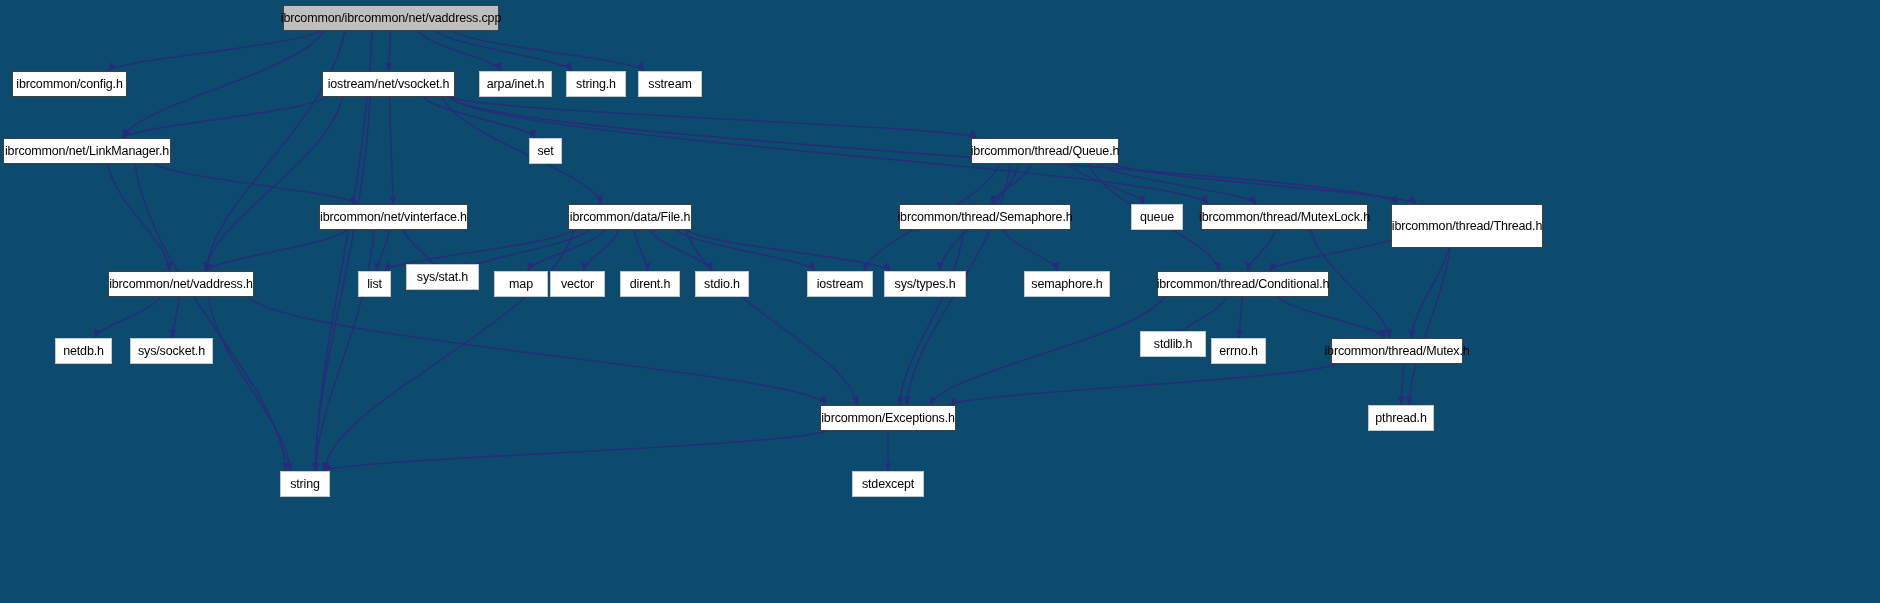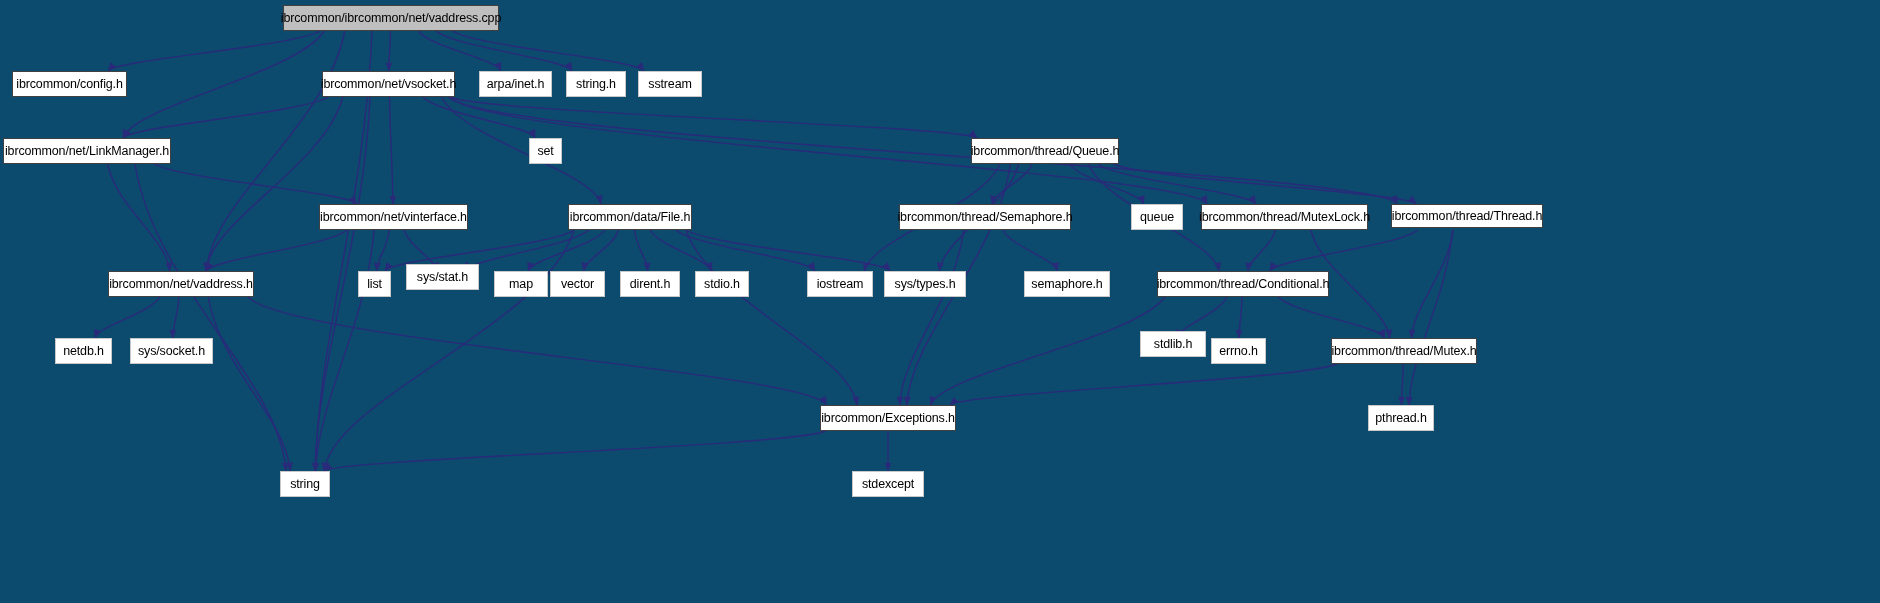--- a/index.html
+++ b/index.html
@@ -127,21 +127,21 @@
       </g>
   </svg>
   <div id="nodes-group">
       <div class="node root" style="left: 283px; top: 5px; width: 216px; height: 26px;">
         <span class="node-label">ibrcommon/ibrcommon/net/vaddress.cpp</span>
       </div>
       <div class="node strong" style="left: 12px; top: 71px; width: 115px; height: 26px;">
         <span class="node-label">ibrcommon/config.h</span>
       </div>
       <div class="node strong" style="left: 322px; top: 71px; width: 133px; height: 26px;">
-        <span class="node-label">ibrcommon/net/vsocket.h</span>
+        <span class="node-label">iostream/net/vsocket.h</span>
       </div>
       <div class="node " style="left: 479px; top: 71px; width: 73px; height: 26px;">
         <span class="node-label">arpa/inet.h</span>
       </div>
       <div class="node " style="left: 566px; top: 71px; width: 60px; height: 26px;">
         <span class="node-label">string.h</span>
       </div>
       <div class="node " style="left: 638px; top: 71px; width: 64px; height: 26px;">
         <span class="node-label">sstream</span>
       </div>
@@ -162,21 +162,21 @@
       </div>
       <div class="node strong" style="left: 899px; top: 204px; width: 172px; height: 26px;">
         <span class="node-label">ibrcommon/thread/Semaphore.h</span>
       </div>
       <div class="node " style="left: 1131px; top: 204px; width: 52px; height: 26px;">
         <span class="node-label">queue</span>
       </div>
       <div class="node strong" style="left: 1201px; top: 204px; width: 167px; height: 26px;">
         <span class="node-label">ibrcommon/thread/MutexLock.h</span>
       </div>
-      <div class="node strong" style="left: 1391px; top: 204px; width: 152px; height: 24px;">
+      <div class="node strong" style="left: 1391px; top: 204px; width: 152px; height: 44px;">
         <span class="node-label">ibrcommon/thread/Thread.h</span>
       </div>
       <div class="node strong" style="left: 108px; top: 271px; width: 146px; height: 26px;">
         <span class="node-label">ibrcommon/net/vaddress.h</span>
       </div>
       <div class="node " style="left: 358px; top: 271px; width: 33px; height: 26px;">
         <span class="node-label">list</span>
       </div>
       <div class="node " style="left: 406px; top: 264px; width: 73px; height: 26px;">
         <span class="node-label">sys/stat.h</span>
@@ -210,21 +210,21 @@
       </div>
       <div class="node " style="left: 130px; top: 338px; width: 83px; height: 26px;">
         <span class="node-label">sys/socket.h</span>
       </div>
       <div class="node " style="left: 1140px; top: 331px; width: 66px; height: 26px;">
         <span class="node-label">stdlib.h</span>
       </div>
       <div class="node " style="left: 1211px; top: 338px; width: 55px; height: 26px;">
         <span class="node-label">errno.h</span>
       </div>
-      <div class="node strong" style="left: 1331px; top: 338px; width: 146px; height: 26px;">
+      <div class="node strong" style="left: 1331px; top: 338px; width: 132px; height: 26px;">
         <span class="node-label">ibrcommon/thread/Mutex.h</span>
       </div>
       <div class="node strong" style="left: 820px; top: 405px; width: 136px; height: 26px;">
         <span class="node-label">ibrcommon/Exceptions.h</span>
       </div>
       <div class="node " style="left: 1368px; top: 405px; width: 66px; height: 26px;">
         <span class="node-label">pthread.h</span>
       </div>
       <div class="node " style="left: 280px; top: 471px; width: 50px; height: 26px;">
         <span class="node-label">string</span>

